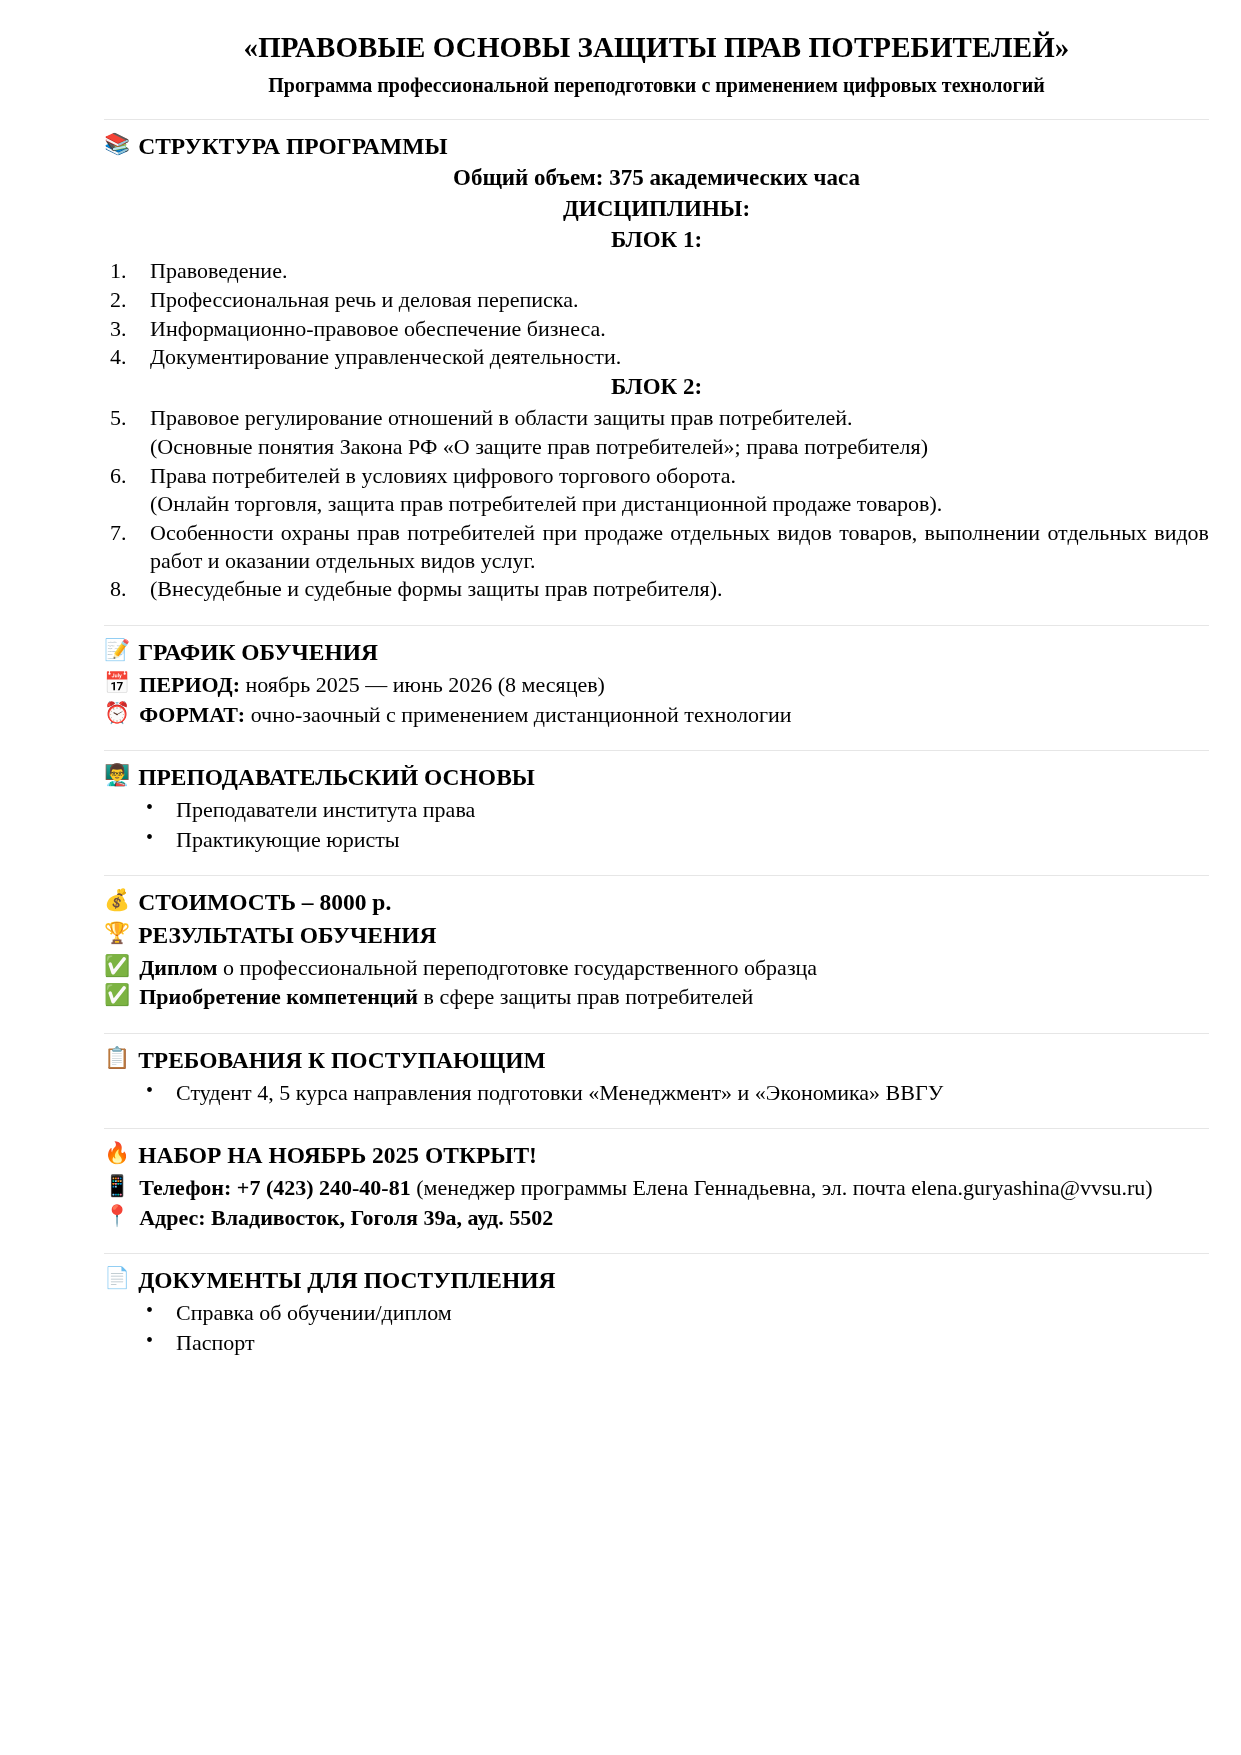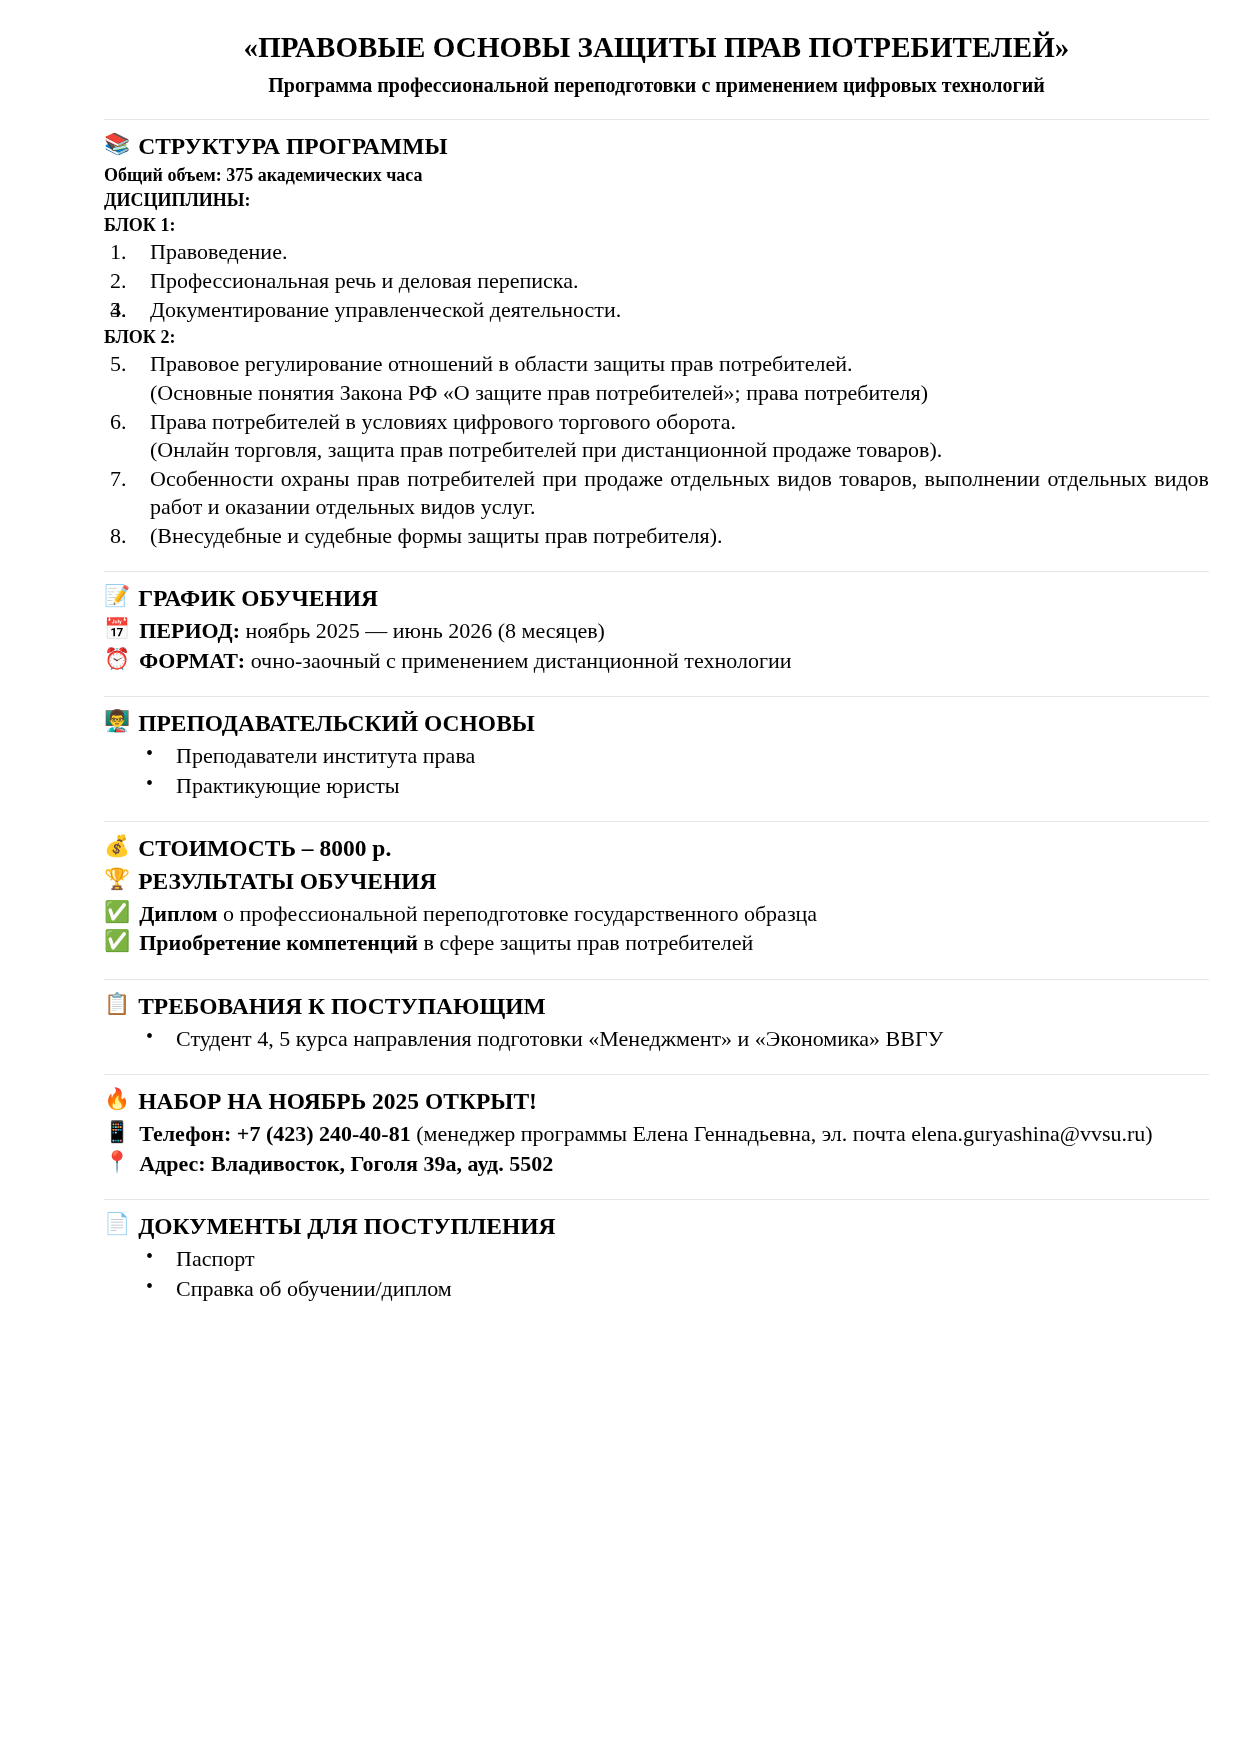--- a/index.html
+++ b/index.html
@@ -60,22 +60,23 @@
   .emoji {
     font-family: "DejaVu Sans", sans-serif;
     font-size: 21px;
     line-height: 1.15;
     display: inline-block;
     flex: 0 0 auto;
   }
   .b { font-weight: bold; }
   .bold-line {
     font-weight: bold;
-    font-size: 18px;
-    margin: 2px 0;
+    font-size: 23px;
+    margin: 2px 0;
+    text-align: center;
   }
   
   ol.disciplines {
     list-style: none;
     margin: 0;
     padding: 0;
   }
   ol.disciplines > li {
     position: relative;
     padding-left: 46px;
@@ -146,20 +147,21 @@
     <li>
       <span class="num">1.</span>
       <span>Правоведение.</span>
     </li>
     <li>
       <span class="num">2.</span>
       <span>Профессиональная речь и деловая переписка.</span>
     </li>
     <li>
       <span class="num">3.</span>
+      <span>Информационно-правовое обеспечение бизнеса.</span>
     </li>
     <li>
       <span class="num">4.</span>
       <span>Документирование управленческой деятельности.</span>
     </li>
   </ol>
 
   <div class="bold-line">БЛОК 2:</div>
 
   <ol class="disciplines">
@@ -263,18 +265,18 @@
   </div>
 
   <hr class="divider">
 
   <div class="section-head">
     <span class="emoji">📄</span>
     <span>ДОКУМЕНТЫ ДЛЯ ПОСТУПЛЕНИЯ</span>
   </div>
 
   <ul class="bullets">
+    <li>Справка об обучении/диплом</li>
     <li>Паспорт</li>
-    <li>Справка об обучении/диплом</li>
   </ul>
 
  </div>
 </div>
 
 </body></html>

